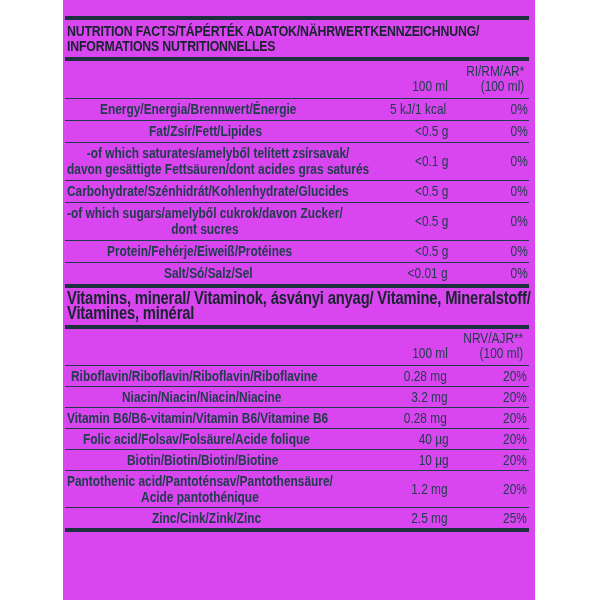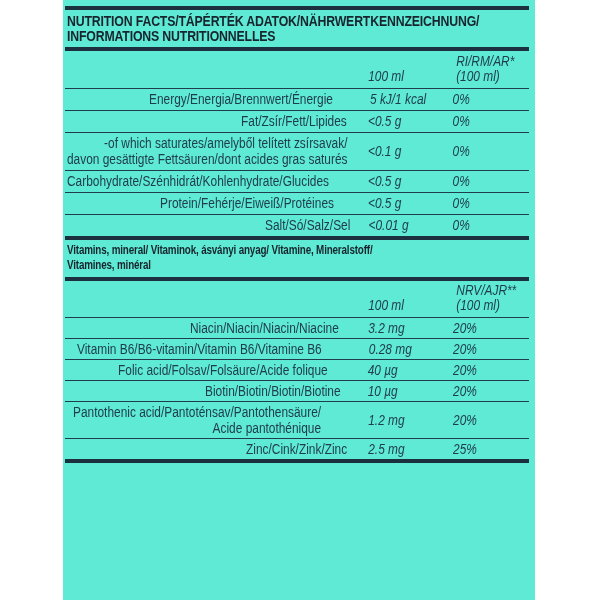--- a/index.html
+++ b/index.html
@@ -3,44 +3,44 @@
 <meta charset="utf-8">
 <style>
   html,body { margin:0; padding:0; }
   body {
     width:600px; height:600px; background:#ffffff; overflow:hidden;
     font-family:"Liberation Sans","DejaVu Sans",sans-serif;
   }
   .page { position:relative; width:600px; height:600px; background:#ffffff; }
   .label-sheet {
     position:absolute; left:63px; top:0; width:472px; height:600px;
-    background:#5eead4; overflow:hidden; box-sizing:border-box; padding-top:6px;
+    background:#d946ef; overflow:hidden; box-sizing:border-box; padding-top:16px;
   }
   .inner { margin:0 6px 0 2px; }
   .rule { background:#1c3140; }
   .rule.thick { height:4px; }
   .title {
     padding:3px 0 4px 2px; font-size:15px; font-weight:bold; line-height:15px;
     color:#17242e; letter-spacing:-0.2px;
   }
-  .sect { font-size:12px; }
+  .sect { font-size:18px; }
   .t { display:inline-block; transform:scaleX(0.85); transform-origin:0 50%; white-space:pre; }
   .tl { transform:scaleX(0.82); }
   .tc { transform-origin:50% 50%; }
   table.tbl { width:100%; border-collapse:collapse; table-layout:fixed; }
   table.tbl col.c1 { width:300px; }
   table.tbl col.c2 { width:86px; }
   table.tbl col.c3 { width:78px; }
   table.tbl td {
     font-size:14px; color:#203d4d; line-height:16px; vertical-align:middle;
     padding:2.5px 0; overflow:visible;
   }
   table.tbl.tight td { padding:2px 0; }
-  table.tbl td.lbl { padding-left:2px; text-align:right; }
-  table.tbl td.ctr { text-align:left;font-style:italic; }
+  table.tbl td.lbl { padding-left:2px; text-align:center;font-weight:bold; }
+  table.tbl td.ctr { text-align:right; }
   table.tbl tr.hdr td { border:none; vertical-align:bottom; height:30px; padding-bottom:4px; line-height:15px; }
   table.tbl tr:not(.hdr) td { border-top:1.6px solid #203d4d; }
 </style>
 </head>
 <body>
 
 <div class="page">
   <div class="label-sheet">
     <div class="inner">
 
@@ -79,20 +79,26 @@
 davon gesättigte Fettsäuren/dont acides gras saturés</span></td>
             <td class="ctr"><span class="t tc">&lt;0.1 g</span></td>
             <td class="ctr"><span class="t tc">0%</span></td>
           </tr>
           <tr>
             <td class="lbl"><span class="t">Carbohydrate/Szénhidrát/Kohlenhydrate/Glucides</span></td>
             <td class="ctr"><span class="t tc">&lt;0.5 g</span></td>
             <td class="ctr"><span class="t tc">0%</span></td>
           </tr>
           <tr>
+            <td class="lbl"><span class="t">-of which sugars/amelyből cukrok/davon Zucker/
+dont sucres</span></td>
+            <td class="ctr"><span class="t tc">&lt;0.5 g</span></td>
+            <td class="ctr"><span class="t tc">0%</span></td>
+          </tr>
+          <tr>
             <td class="lbl"><span class="t">Protein/Fehérje/Eiweiß/Protéines</span></td>
             <td class="ctr"><span class="t tc">&lt;0.5 g</span></td>
             <td class="ctr"><span class="t tc">0%</span></td>
           </tr>
           <tr>
             <td class="lbl"><span class="t">Salt/Só/Salz/Sel</span></td>
             <td class="ctr"><span class="t tc">&lt;0.01 g</span></td>
             <td class="ctr"><span class="t tc">0%</span></td>
           </tr>
         </tbody>
@@ -110,20 +116,25 @@
             <col class="c1">
             <col class="c2">
             <col class="c3">
           </colgroup>
         <tbody>
           <tr class="hdr">
             <td class="lbl"></td>
             <td class="ctr"><span class="t tc">100 ml</span></td>
             <td class="ctr"><span class="t tc">NRV/AJR**
 (100 ml)</span></td>
+          </tr>
+          <tr>
+            <td class="lbl"><span class="t">Riboflavin/Riboflavin/Riboflavin/Riboflavine</span></td>
+            <td class="ctr"><span class="t tc">0.28 mg</span></td>
+            <td class="ctr"><span class="t tc">20%</span></td>
           </tr>
           <tr>
             <td class="lbl"><span class="t">Niacin/Niacin/Niacin/Niacine</span></td>
             <td class="ctr"><span class="t tc">3.2 mg</span></td>
             <td class="ctr"><span class="t tc">20%</span></td>
           </tr>
           <tr>
             <td class="lbl"><span class="t">Vitamin B6/B6-vitamin/Vitamin B6/Vitamine B6</span></td>
             <td class="ctr"><span class="t tc">0.28 mg</span></td>
             <td class="ctr"><span class="t tc">20%</span></td>

